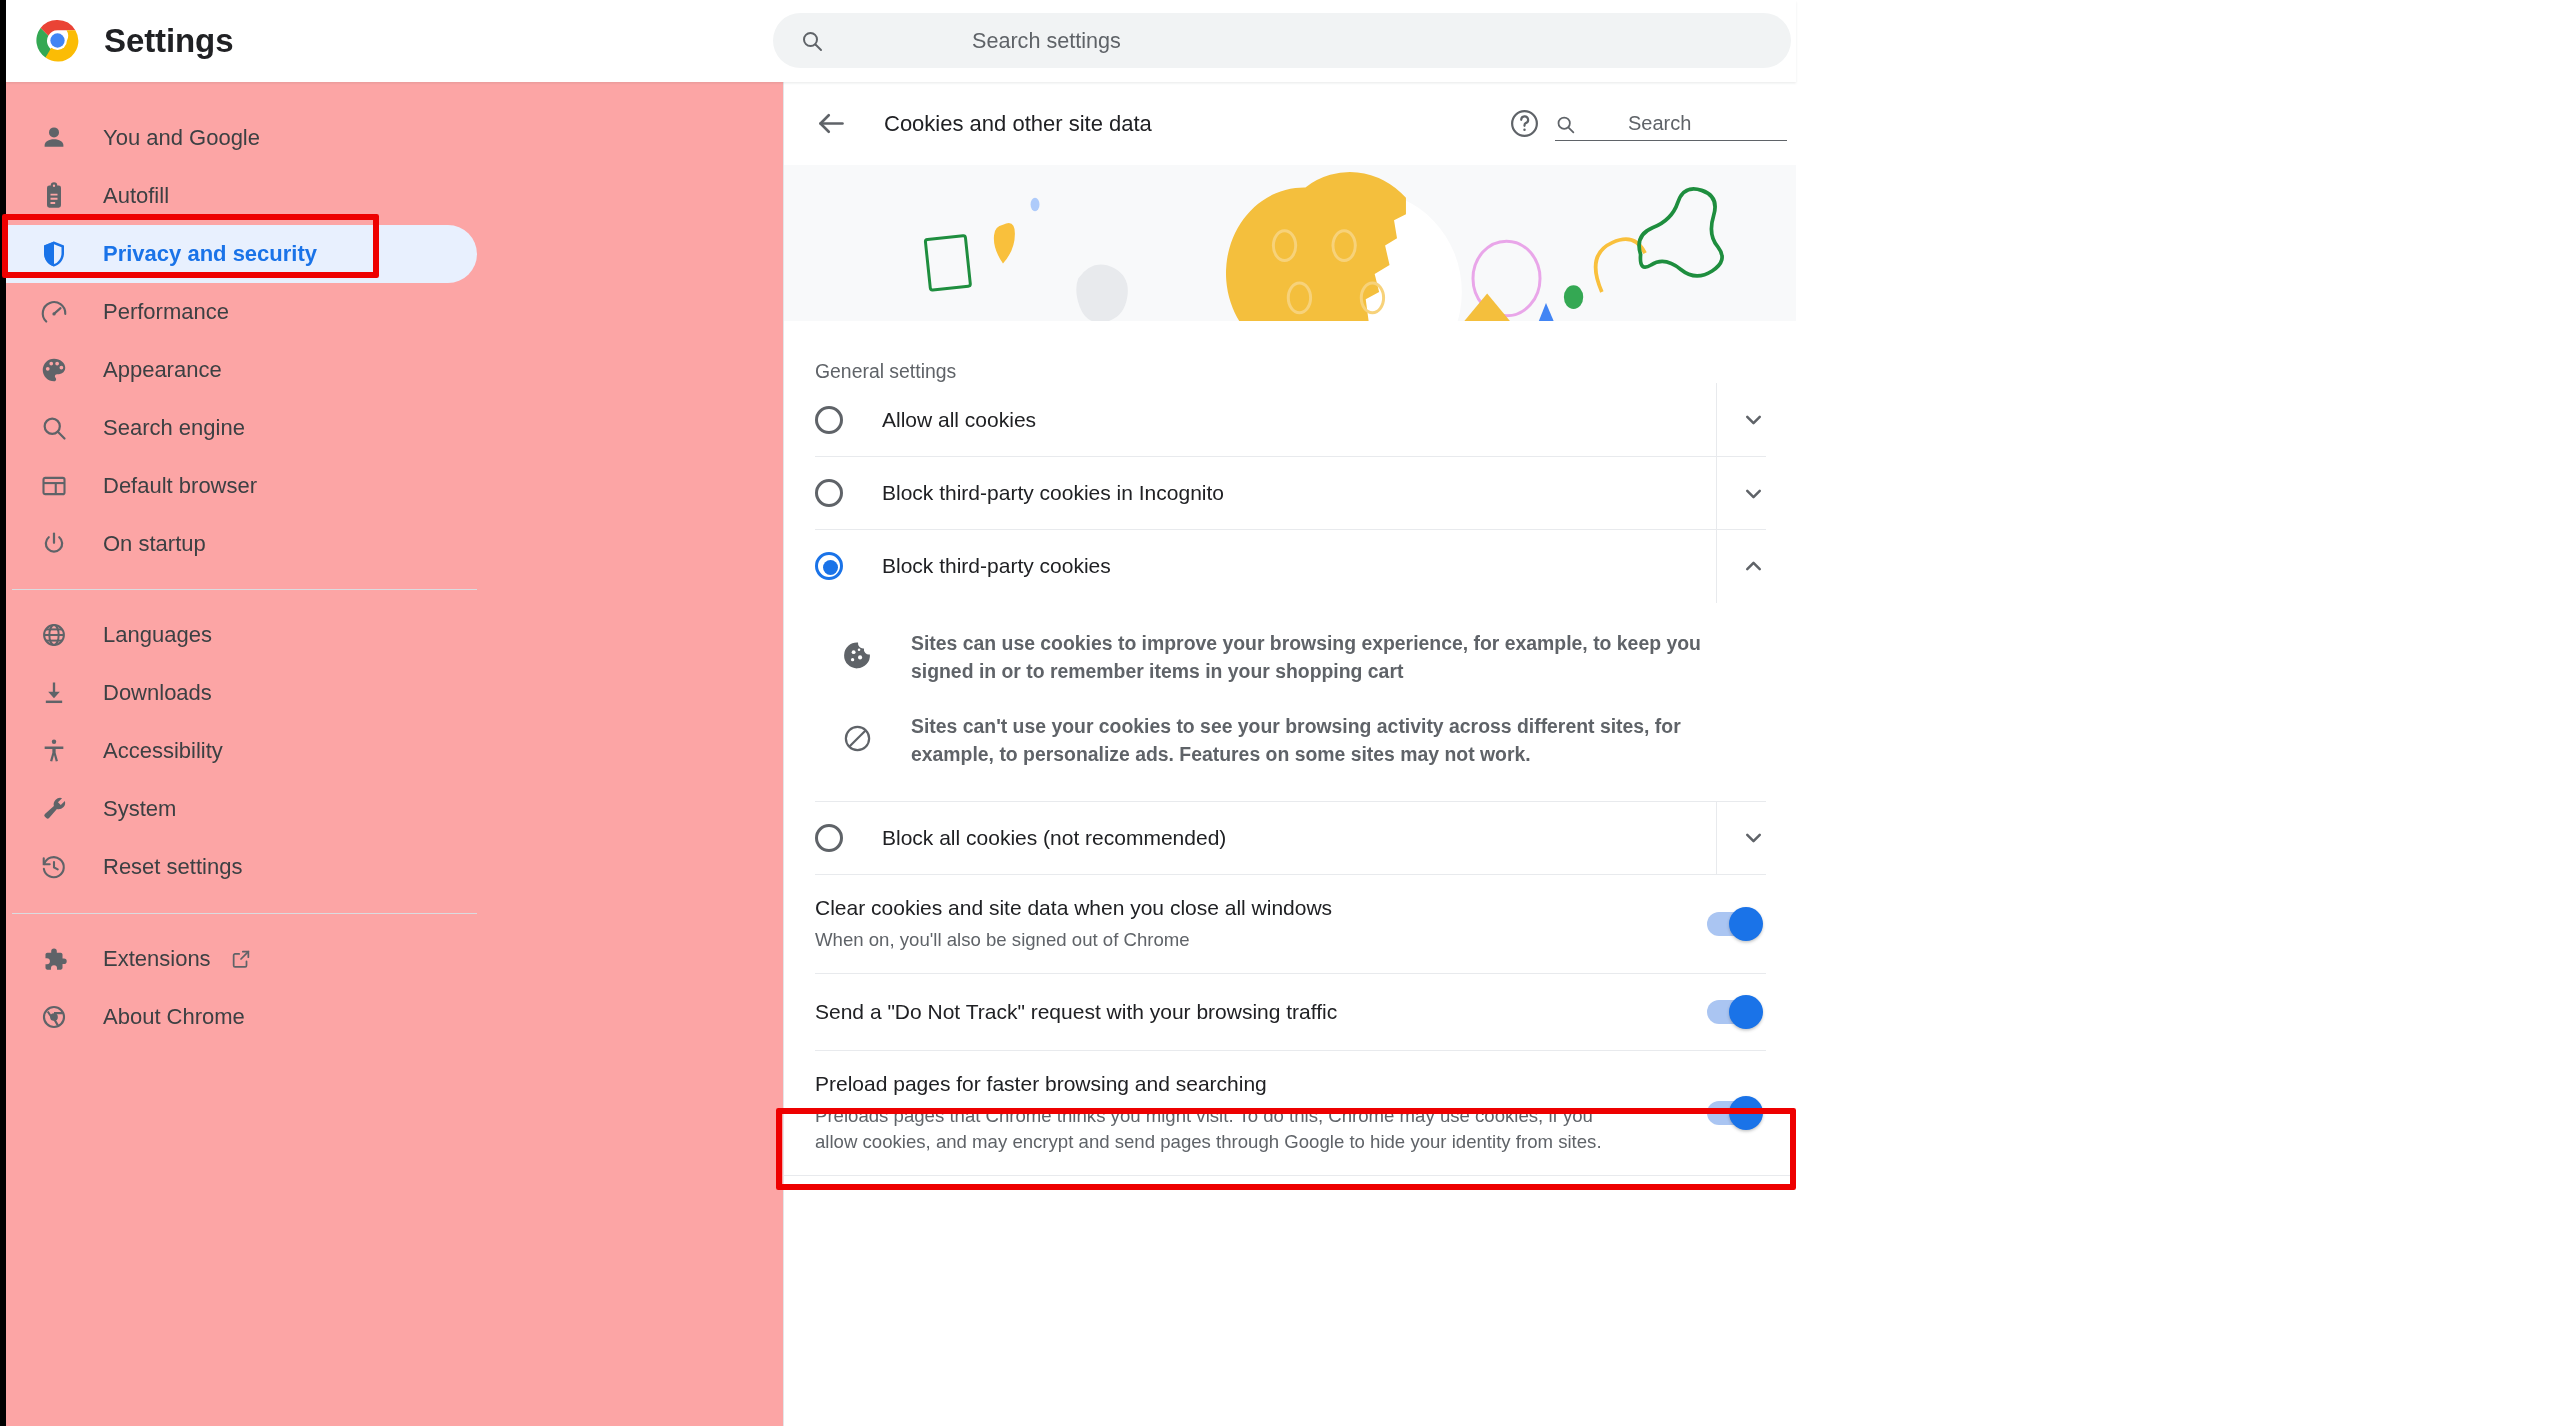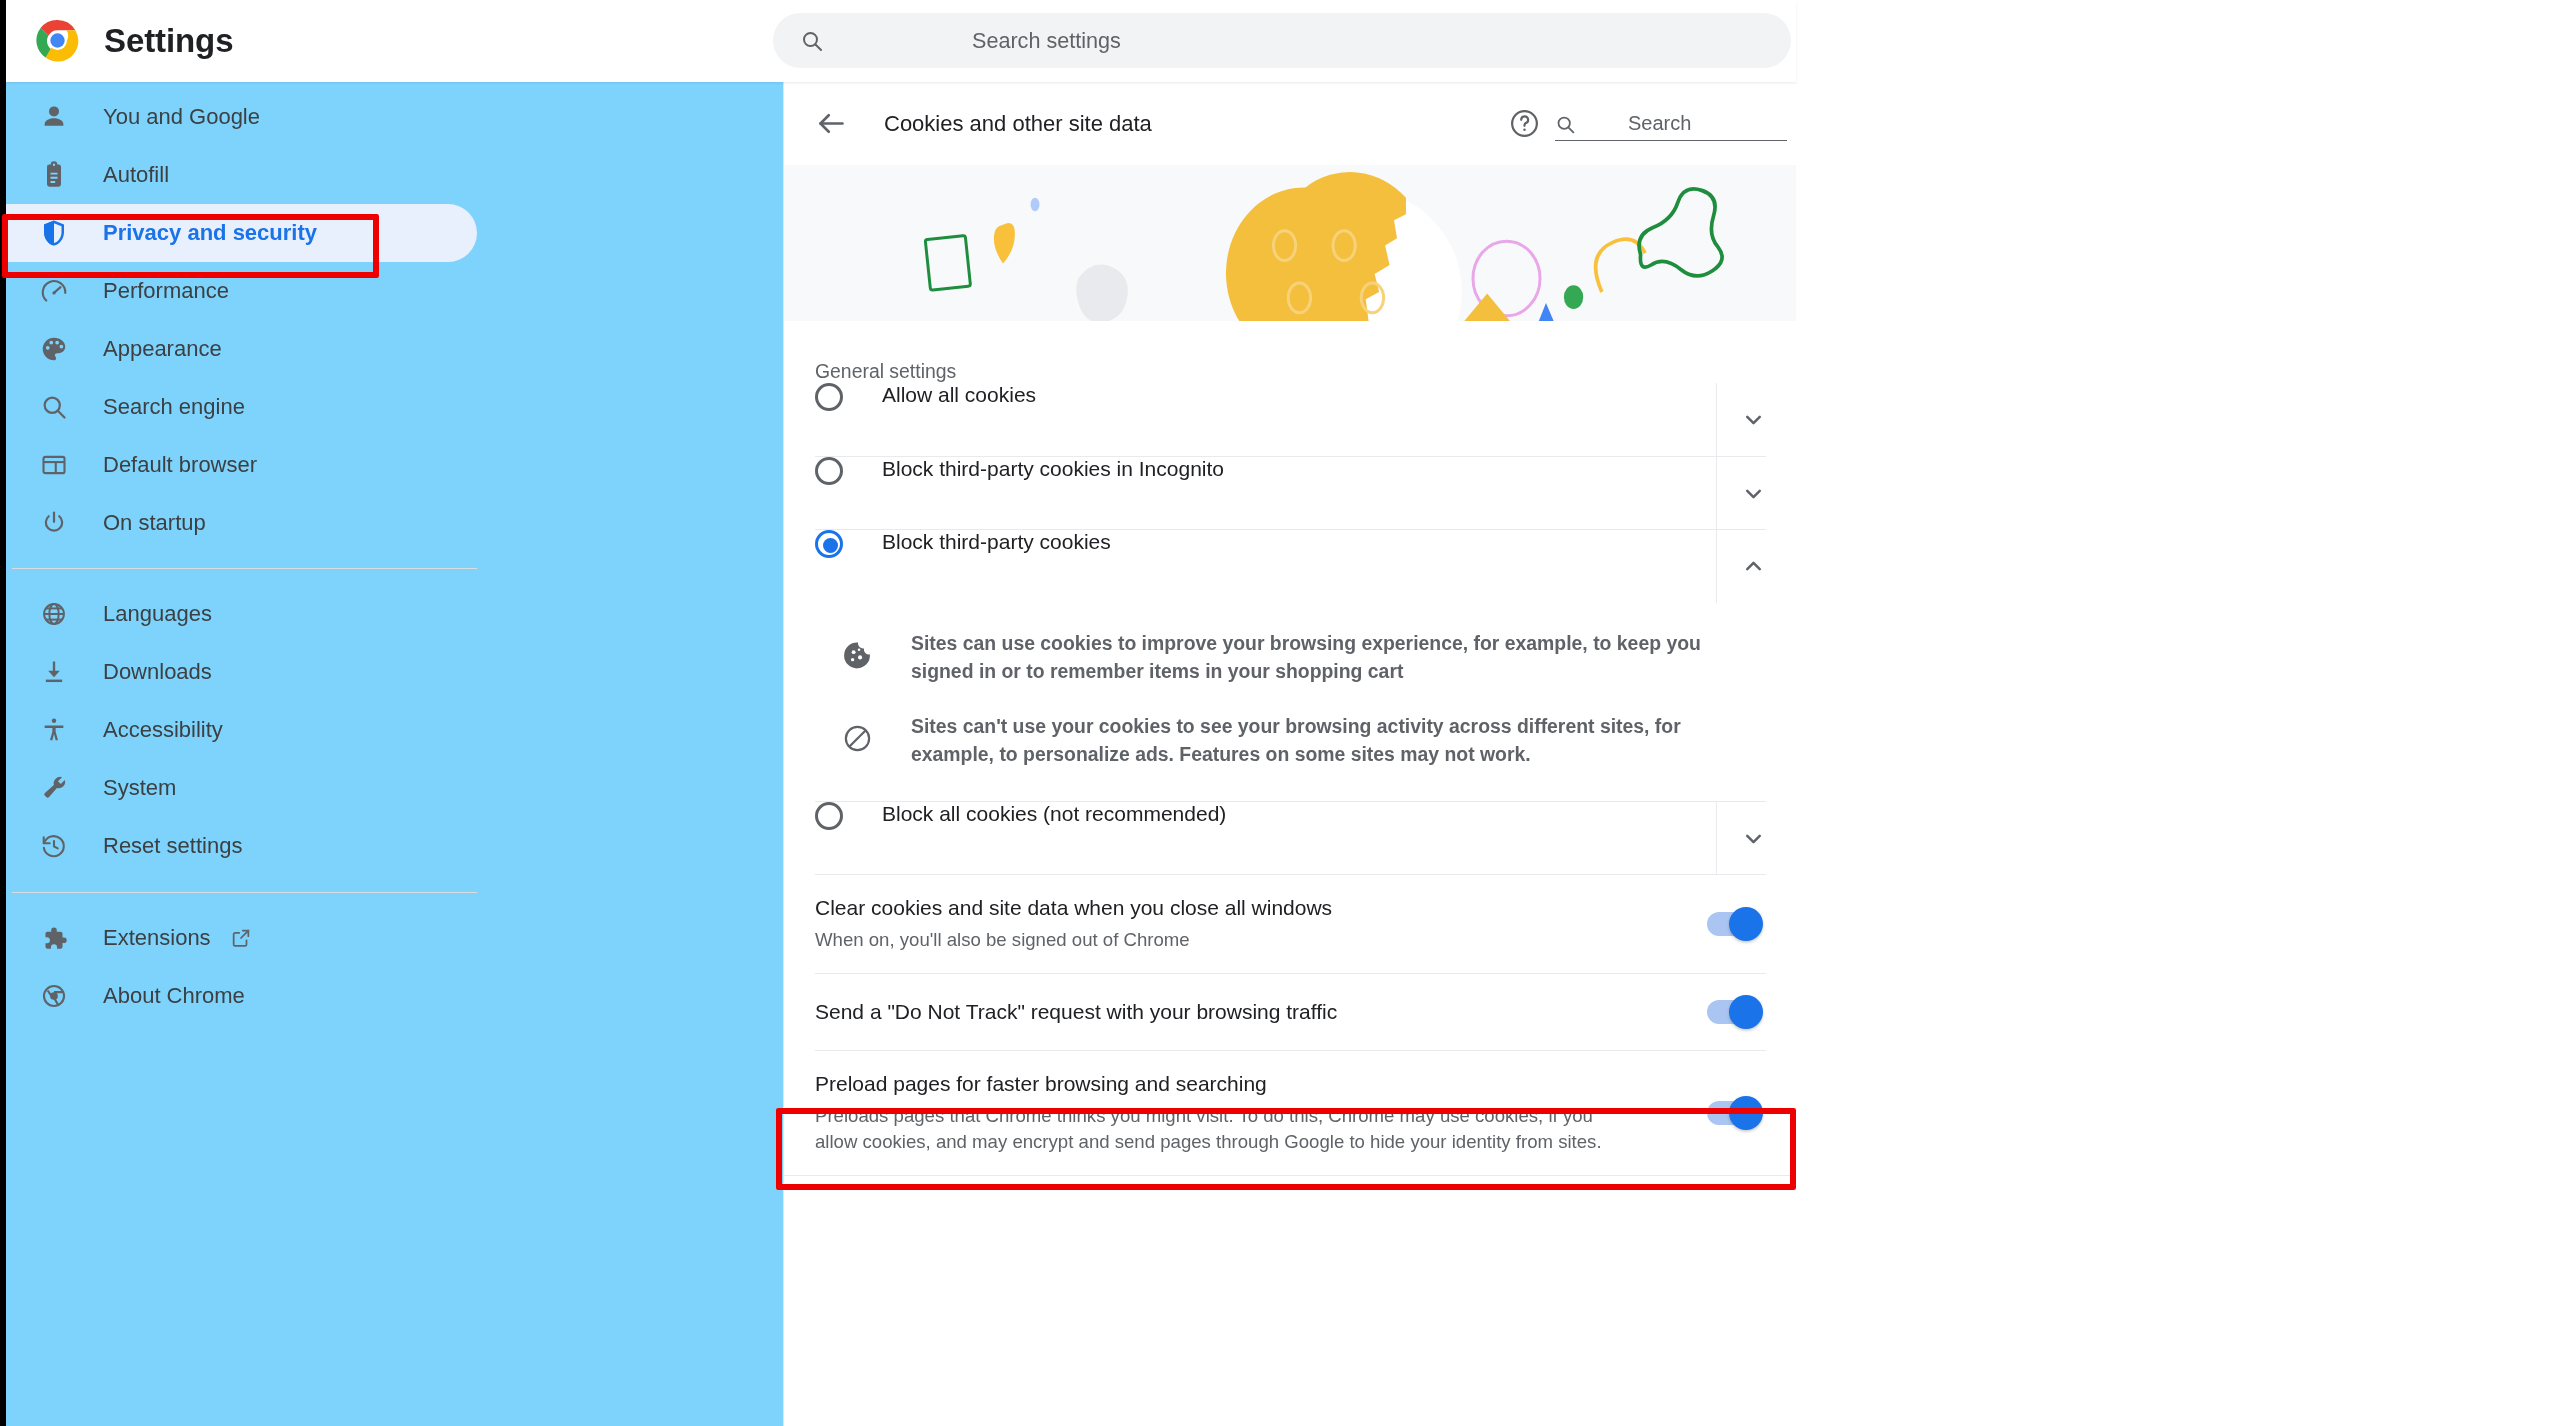--- a/index.html
+++ b/index.html
@@ -42,21 +42,21 @@
   .search-settings input {
     border: none; outline: none; background: transparent;
     font-family: "Liberation Sans", sans-serif;
     font-size: 21.6px; color: #5f6368; margin-left: 19.4px; width: 819px;
   }
   .search-settings input::placeholder { color: #5f6368; }
 
   
   .sidebar {
     position: absolute; left: 6px; top: 82px; width: 868px; height: 1344px;
-    background: #7dd3fc; padding-top: 6px;
+    background: #fca5a5; padding-top: 27px;
   }
   .nav-item {
     position: relative;
     display: flex; align-items: center;
     height: 58px; margin-right: 397px;
     border-top-right-radius: 29px; border-bottom-right-radius: 29px;
     padding-left: 31px;
     cursor: pointer;
   }
   .nav-item .ico {
@@ -122,21 +122,21 @@
   .banner {
     height: 156px; background: #f8f9fa; position: relative; overflow: hidden;
   }
 
   
   .section-label {
     font-size: 19.4px; color: #5f6368; font-weight: 500;
     padding: 39px 0 0 31px;
   }
   .opt-row {
-    display: flex; align-items: flex-start; height: 73px;
+    display: flex; align-items: center; height: 73px;
     margin: 0 30px 0 31px; position: relative; cursor: pointer;
   }
   .opt-row + .opt-row { border-top: 0.7px solid #e8eaed; }
   .radio {
     width: 28px; height: 28px; border: 3px solid #5f6368; border-radius: 50%;
     flex: none; position: relative;
   }
   .radio.sel { border-color: #1a73e8; }
   .radio.sel::after {
     content: ""; position: absolute; left: 5.2px; top: 5.2px;

